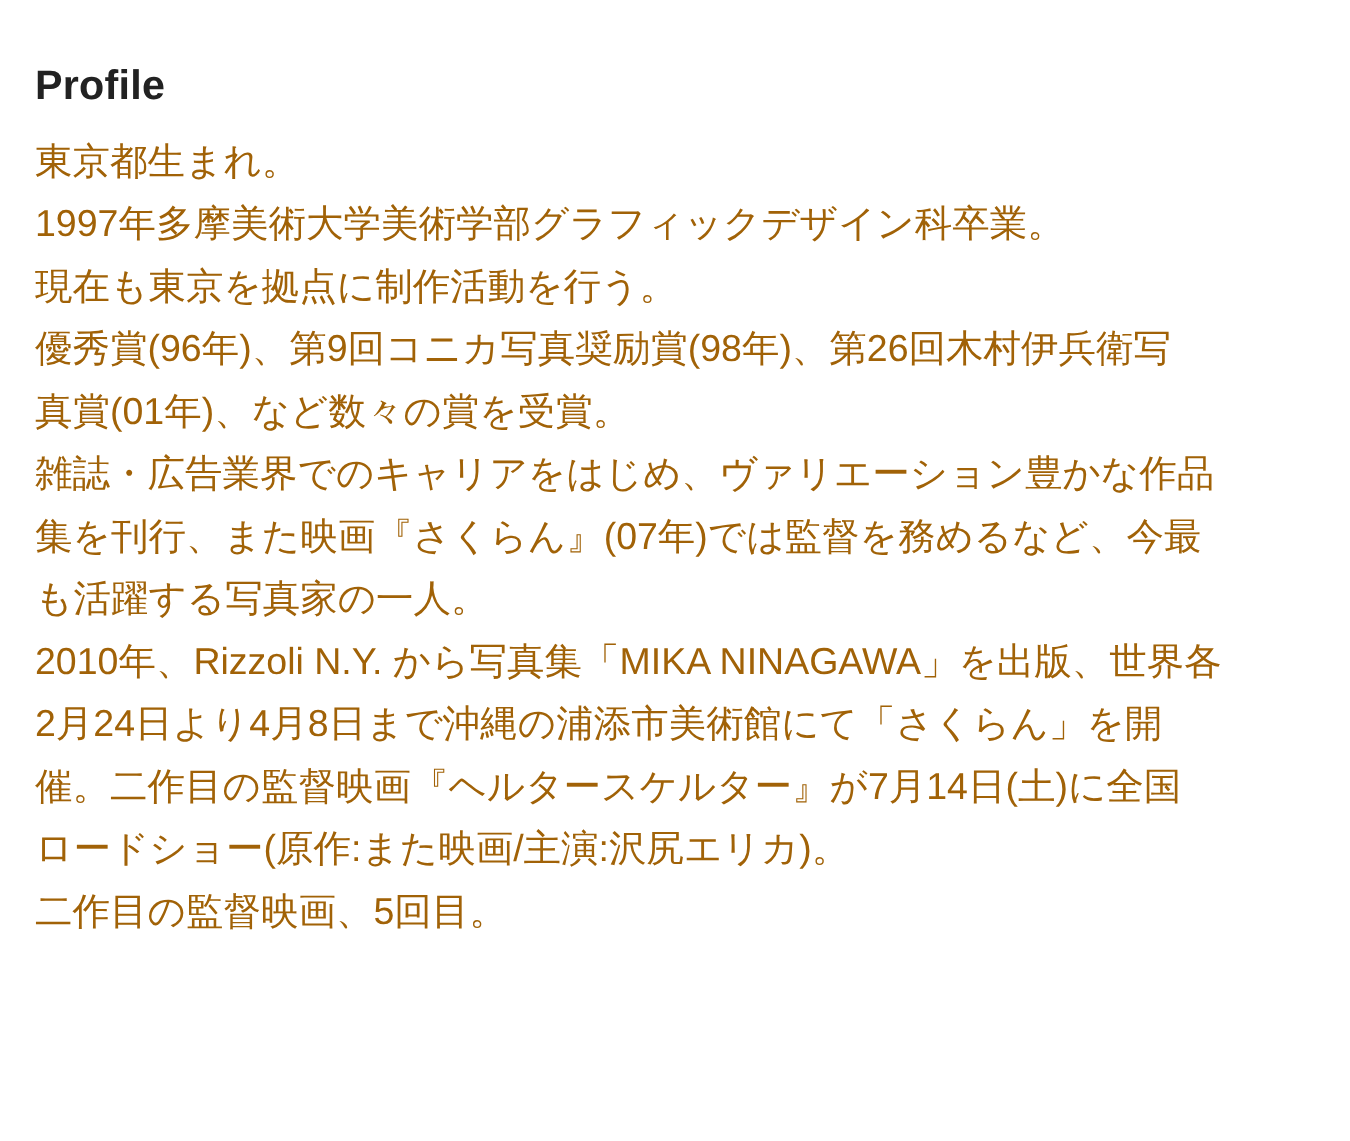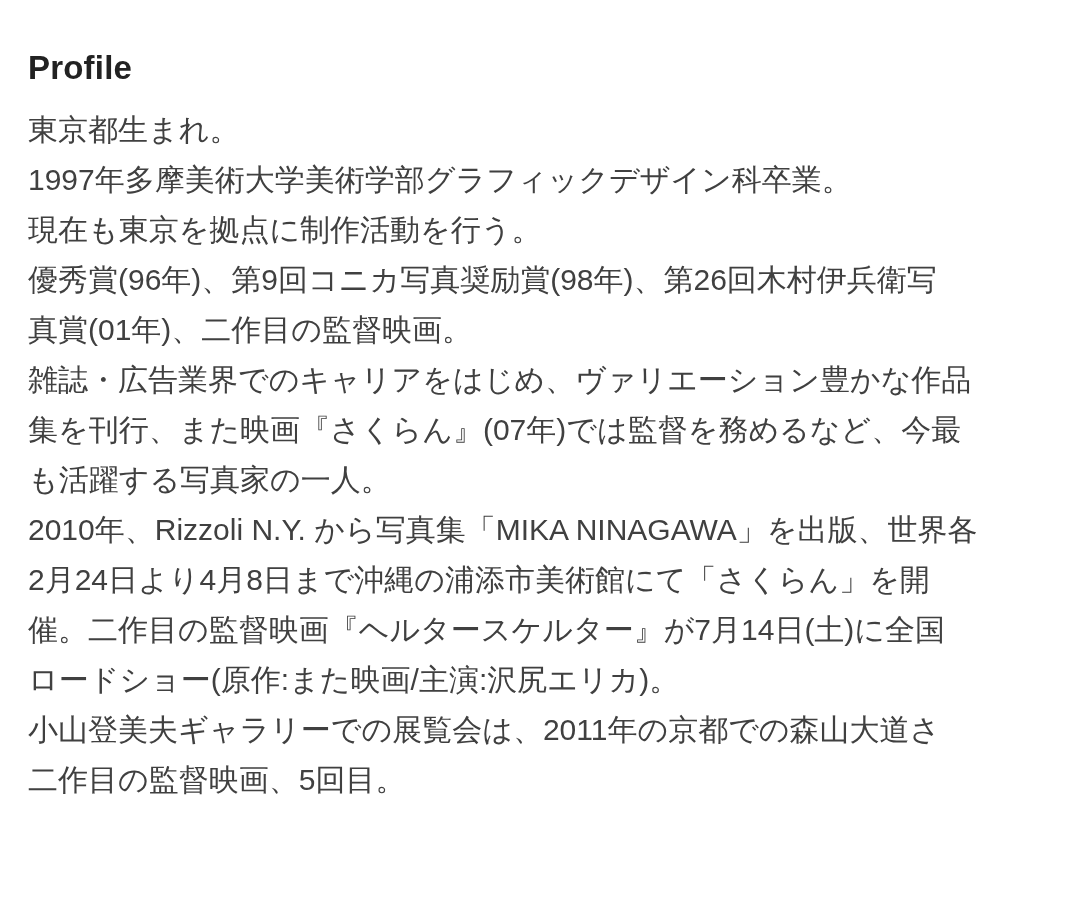--- a/index.html
+++ b/index.html
@@ -27,43 +27,42 @@
     font-size: 33px;
     line-height: 46px;
     font-weight: 600;
     color: #222222;
     letter-spacing: 0.2px;
     font-family: "Liberation Sans", "DejaVu Sans", sans-serif;
   }
   .profile-body {
     font-size: 30px;
     line-height: 50px;
-    color: #404040;
+    color: #a16207;
     font-weight: 400;
   }
   .profile-line {
     white-space: nowrap;
     overflow: hidden;
   }
 </style>
 </head>
 <body>
 
 <div class="page">
   <h1 class="profile-heading">Profile</h1>
 
   <div class="profile-body">
     <div class="profile-line">東京都生まれ。</div>
     <div class="profile-line">1997年多摩美術大学美術学部グラフィックデザイン科卒業。</div>
     <div class="profile-line">現在も東京を拠点に制作活動を行う。</div>
     <div class="profile-line">優秀賞(96年)、第9回コニカ写真奨励賞(98年)、第26回木村伊兵衛写</div>
-    <div class="profile-line">真賞(01年)、二作目の監督映画。</div>
+    <div class="profile-line">真賞(01年)、など数々の賞を受賞。</div>
     <div class="profile-line">雑誌・広告業界でのキャリアをはじめ、ヴァリエーション豊かな作品</div>
     <div class="profile-line">集を刊行、また映画『さくらん』(07年)では監督を務めるなど、今最</div>
     <div class="profile-line">も活躍する写真家の一人。</div>
     <div class="profile-line">2010年、Rizzoli N.Y. から写真集「MIKA NINAGAWA」を出版、世界各</div>
     <div class="profile-line">2月24日より4月8日まで沖縄の浦添市美術館にて「さくらん」を開</div>
     <div class="profile-line">催。二作目の監督映画『ヘルタースケルター』が7月14日(土)に全国</div>
     <div class="profile-line">ロードショー(原作:また映画/主演:沢尻エリカ)。</div>
-    <div class="profile-line">小山登美夫ギャラリーでの展覧会は、2011年の京都での森山大道さ</div>
     <div class="profile-line">二作目の監督映画、5回目。</div>
   </div>
 </div>
 
 </body></html>

